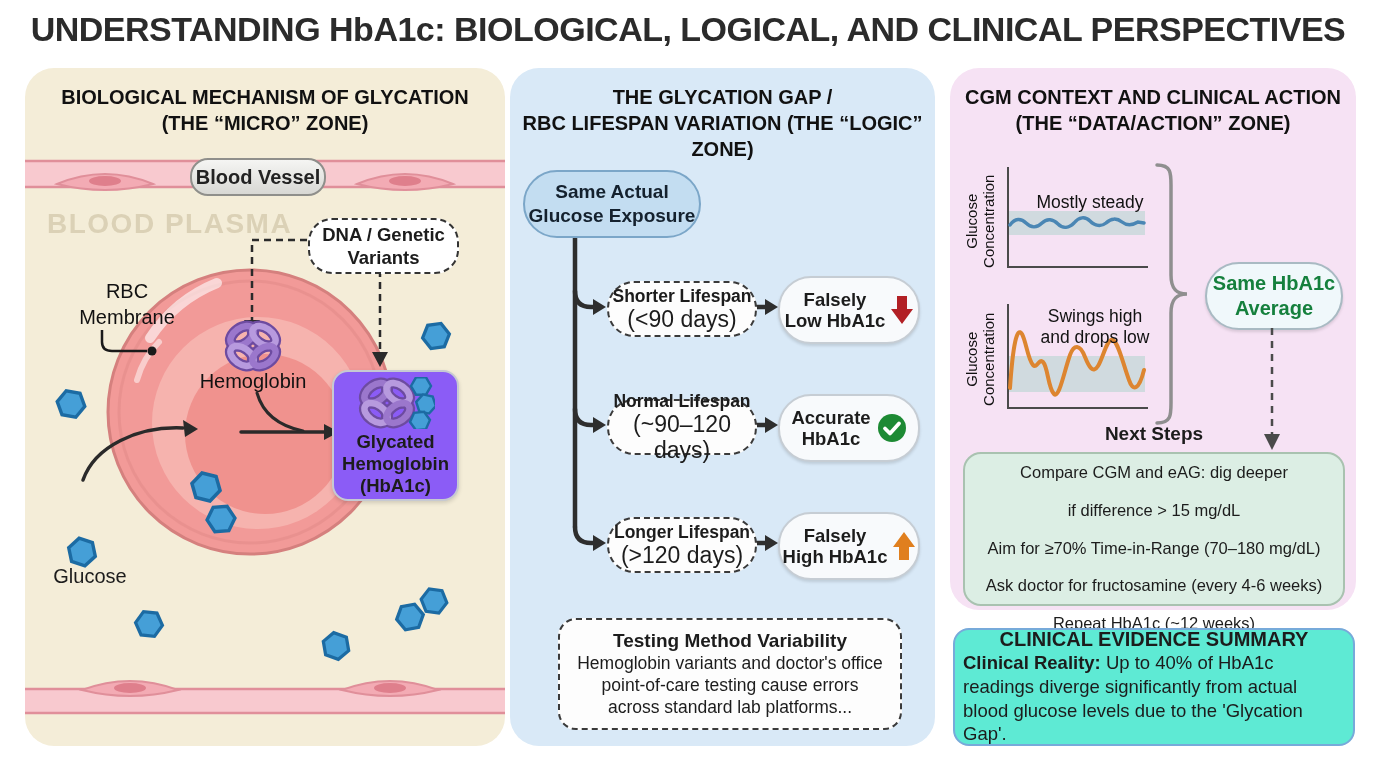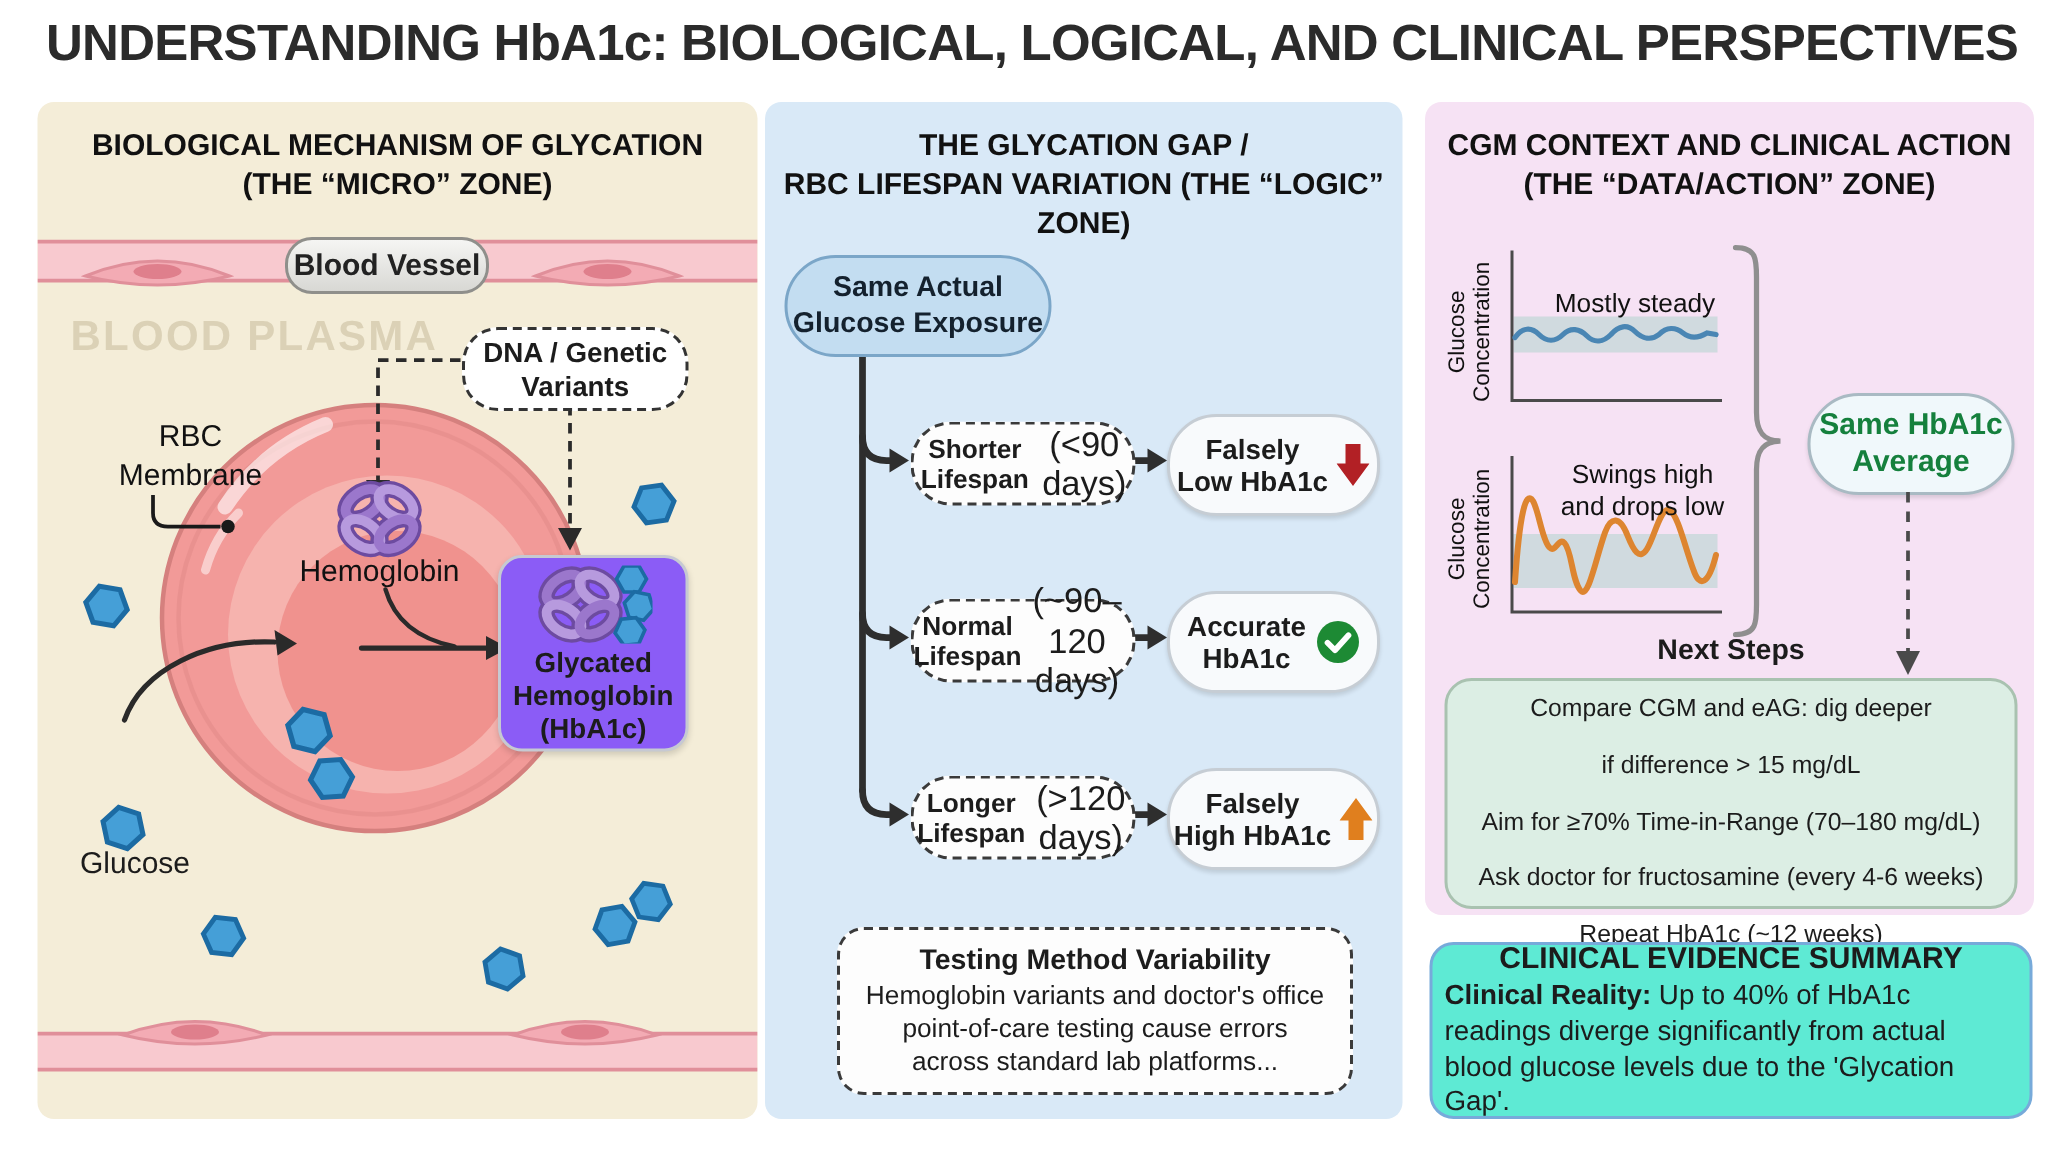--- a/index.html
+++ b/index.html
@@ -2,21 +2,21 @@
 <html><head>
 <meta charset="utf-8">
 <style>
   html,body{margin:0;padding:0;background:#fff;}
   #stage{position:relative;width:1376px;height:768px;background:#ffffff;overflow:hidden;
          font-family:"Liberation Sans",sans-serif;color:#1c1c1c;}
   .pl{white-space:pre-line;}
   .abs{position:absolute;}
   #main-title{position:absolute;top:10px;left:0;right:0;text-align:center;
     font-size:34px;font-weight:bold;letter-spacing:-0.5px;color:#2b2b2b;}
-  .panel{position:absolute;top:68px;border-radius:11px;}
+  .panel{position:absolute;top:68px;border-radius:29px;}
   #panel-left{left:25px;width:480px;height:678px;background:#f4edd8;}
   #panel-mid{left:510px;width:425px;height:678px;background:#d9e9f7;}
   #panel-right{left:950px;width:406px;height:542px;background:#f6e2f4;}
   .panel-header{position:absolute;top:16px;left:0;right:0;text-align:center;
     font-size:20px;font-weight:bold;line-height:1.3;color:#111;}
   .layer{position:absolute;left:0;top:0;}
 
   
   #blood-vessel-pill{position:absolute;left:165px;top:90px;width:132px;height:34px;
     background:linear-gradient(#f5f5f3,#d8d8d4);border:2px solid #8f8f8b;border-radius:18px;
@@ -34,21 +34,21 @@
     border:2px solid #c6c9d2;border-radius:16px;box-shadow:0 2px 4px rgba(0,0,0,.15);
     display:flex;flex-direction:column;align-items:center;}
   #glycated-label{font-weight:bold;font-size:18.5px;line-height:1.2;text-align:center;margin-top:2px;}
   #glucose-label{position:absolute;left:10px;top:497px;width:110px;text-align:center;font-size:20px;}
 
   
   #root-pill{position:absolute;left:13px;top:102px;width:174px;height:64px;background:#c3ddf1;
     border:2px solid #7ba6c8;border-radius:34px;display:flex;align-items:center;justify-content:center;
     text-align:center;font-weight:bold;font-size:19px;line-height:1.25;color:#14212e;}
   .dashed-pill{position:absolute;left:97px;width:146px;height:52px;background:#fdfdfd;
-    border:2px dashed #3a3a3a;border-radius:27px;display:flex;flex-direction:row;
+    border:2px dashed #3a3a3a;border-radius:27px;display:flex;flex-direction:column;
     align-items:center;justify-content:center;text-align:center;}
   .dashed-pill .b-label{font-weight:bold;font-size:17.5px;line-height:1.15;}
   .dashed-pill .b-sub{font-size:23px;line-height:1.15;}
   .result-pill{position:absolute;left:268px;width:138px;height:64px;background:#f8fafc;
     border:2px solid #c6cdd4;border-radius:33px;box-shadow:0 2px 3px rgba(0,0,0,.12);
     display:flex;align-items:center;justify-content:center;gap:6px;}
   .result-pill .r-text{font-weight:bold;font-size:18.5px;line-height:1.15;text-align:center;}
   #testing-box{position:absolute;left:48px;top:550px;width:340px;height:108px;background:#fdfdfd;
     border:2px dashed #3a3a3a;border-radius:18px;display:flex;flex-direction:column;
     align-items:center;justify-content:center;}

